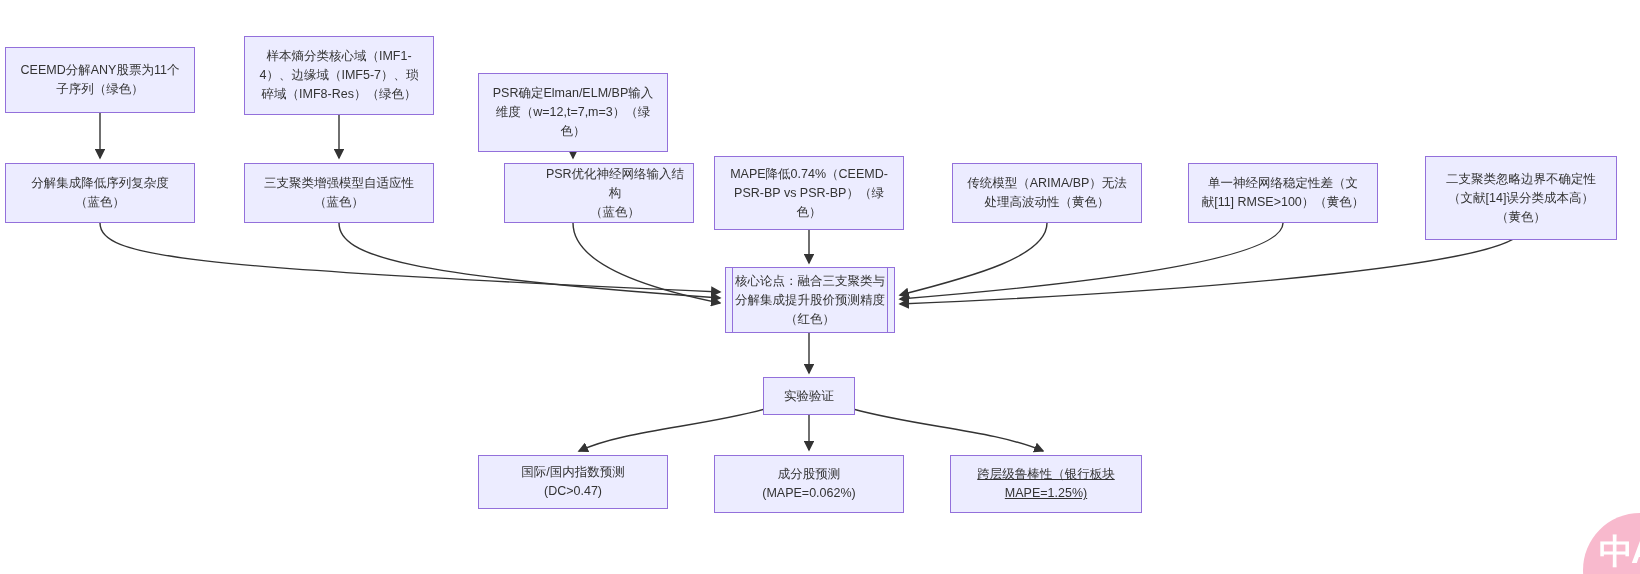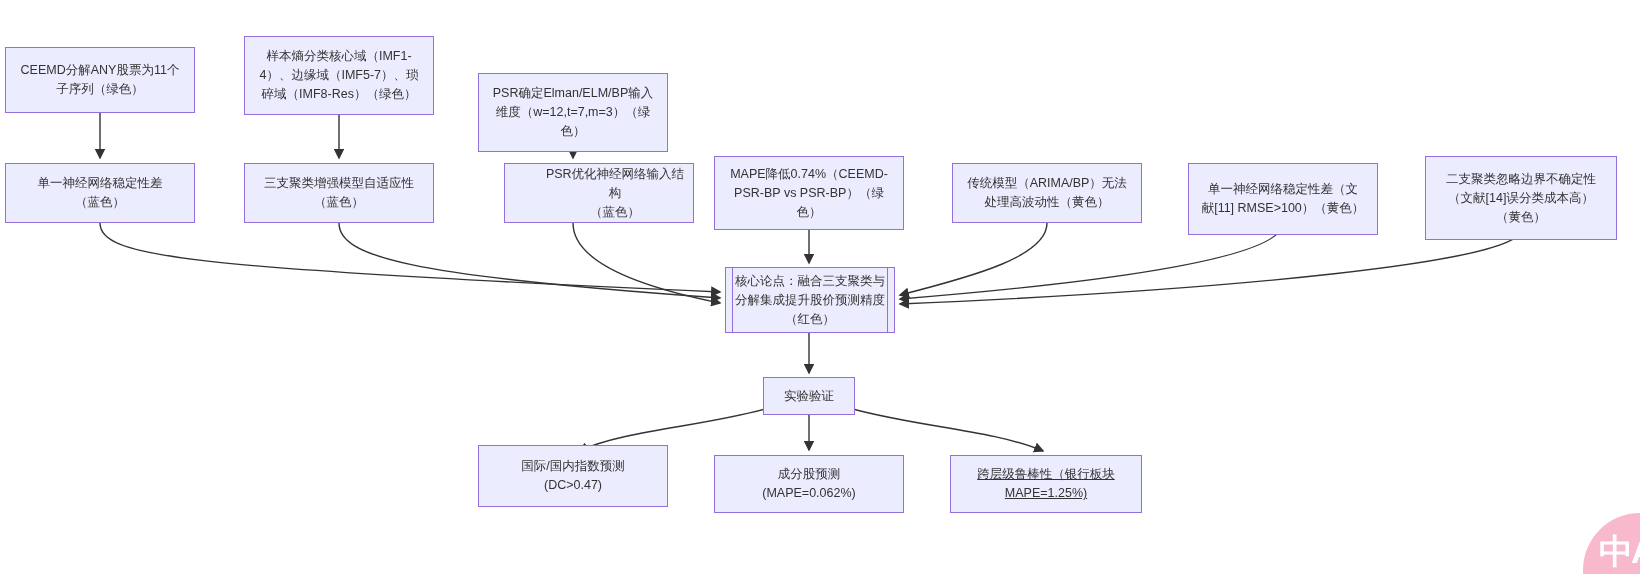--- a/index.html
+++ b/index.html
@@ -92,47 +92,47 @@
 
   <div class="node" style="left:5px; top:47px; width:190px; height:66px;">CEEMD分解ANY股票为11个
 子序列（绿色）</div>
   <div class="node" style="left:244px; top:36px; width:190px; height:79px;">样本熵分类核心域（IMF1-
 4）、边缘域（IMF5-7）、琐
 碎域（IMF8-Res）（绿色）</div>
   <div class="node" style="left:478px; top:27px; width:190px; height:79px;margin-top:46px;">PSR确定Elman/ELM/BP输入
 维度（w=12,t=7,m=3）（绿
 色）</div>
 
-  <div class="node" style="left:5px; top:163px; width:190px; height:60px;">单一神经网络稳定性差
+  <div class="node" style="left:5px; top:163px; width:190px; height:60px;">分解集成降低序列复杂度
 （蓝色）</div>
   <div class="node" style="left:244px; top:163px; width:190px; height:60px;">三支聚类增强模型自适应性
 （蓝色）</div>
   <div class="node" style="left:504px; top:163px; width:190px; height:60px;padding-left:36px;">PSR优化神经网络输入结构
 （蓝色）</div>
   <div class="node" style="left:714px; top:156px; width:190px; height:74px;">MAPE降低0.74%（CEEMD-
 PSR-BP vs PSR-BP）（绿
 色）</div>
   <div class="node" style="left:952px; top:163px; width:190px; height:60px;">传统模型（ARIMA/BP）无法
 处理高波动性（黄色）</div>
-  <div class="node" style="left:1188px; top:163px; width:190px; height:72px;">单一神经网络稳定性差（文
+  <div class="node" style="left:1188px; top:163px; width:190px; height:60px;">单一神经网络稳定性差（文
 献[11] RMSE&gt;100）（黄色）</div>
   <div class="node" style="left:1425px; top:156px; width:192px; height:84px;">二支聚类忽略边界不确定性
 （文献[14]误分类成本高）
 （黄色）</div>
 
   <div class="node subroutine" style="left:725px; top:267px; width:170px; height:66px;">
     <span class="bars"></span>
     <span class="label">核心论点：融合三支聚类与
 分解集成提升股价预测精度
 （红色）</span>
   </div>
 
   <div class="node" style="left:763px; top:377px; width:92px; height:38px;">实验验证</div>
 
-  <div class="node" style="left:478px; top:445px; width:190px; height:62px;">国际/国内指数预测
+  <div class="node" style="left:478px; top:455px; width:190px; height:54px;">国际/国内指数预测
 (DC&gt;0.47)</div>
   <div class="node" style="left:714px; top:455px; width:190px; height:58px;">成分股预测
 (MAPE=0.062%)</div>
   <div class="node" style="left:950px; top:455px; width:192px; height:58px;text-decoration:underline;">跨层级鲁棒性（银行板块
 MAPE=1.25%)</div>
 
   <div class="badge">
     <span class="badge-label">中A</span>
   </div>
 

